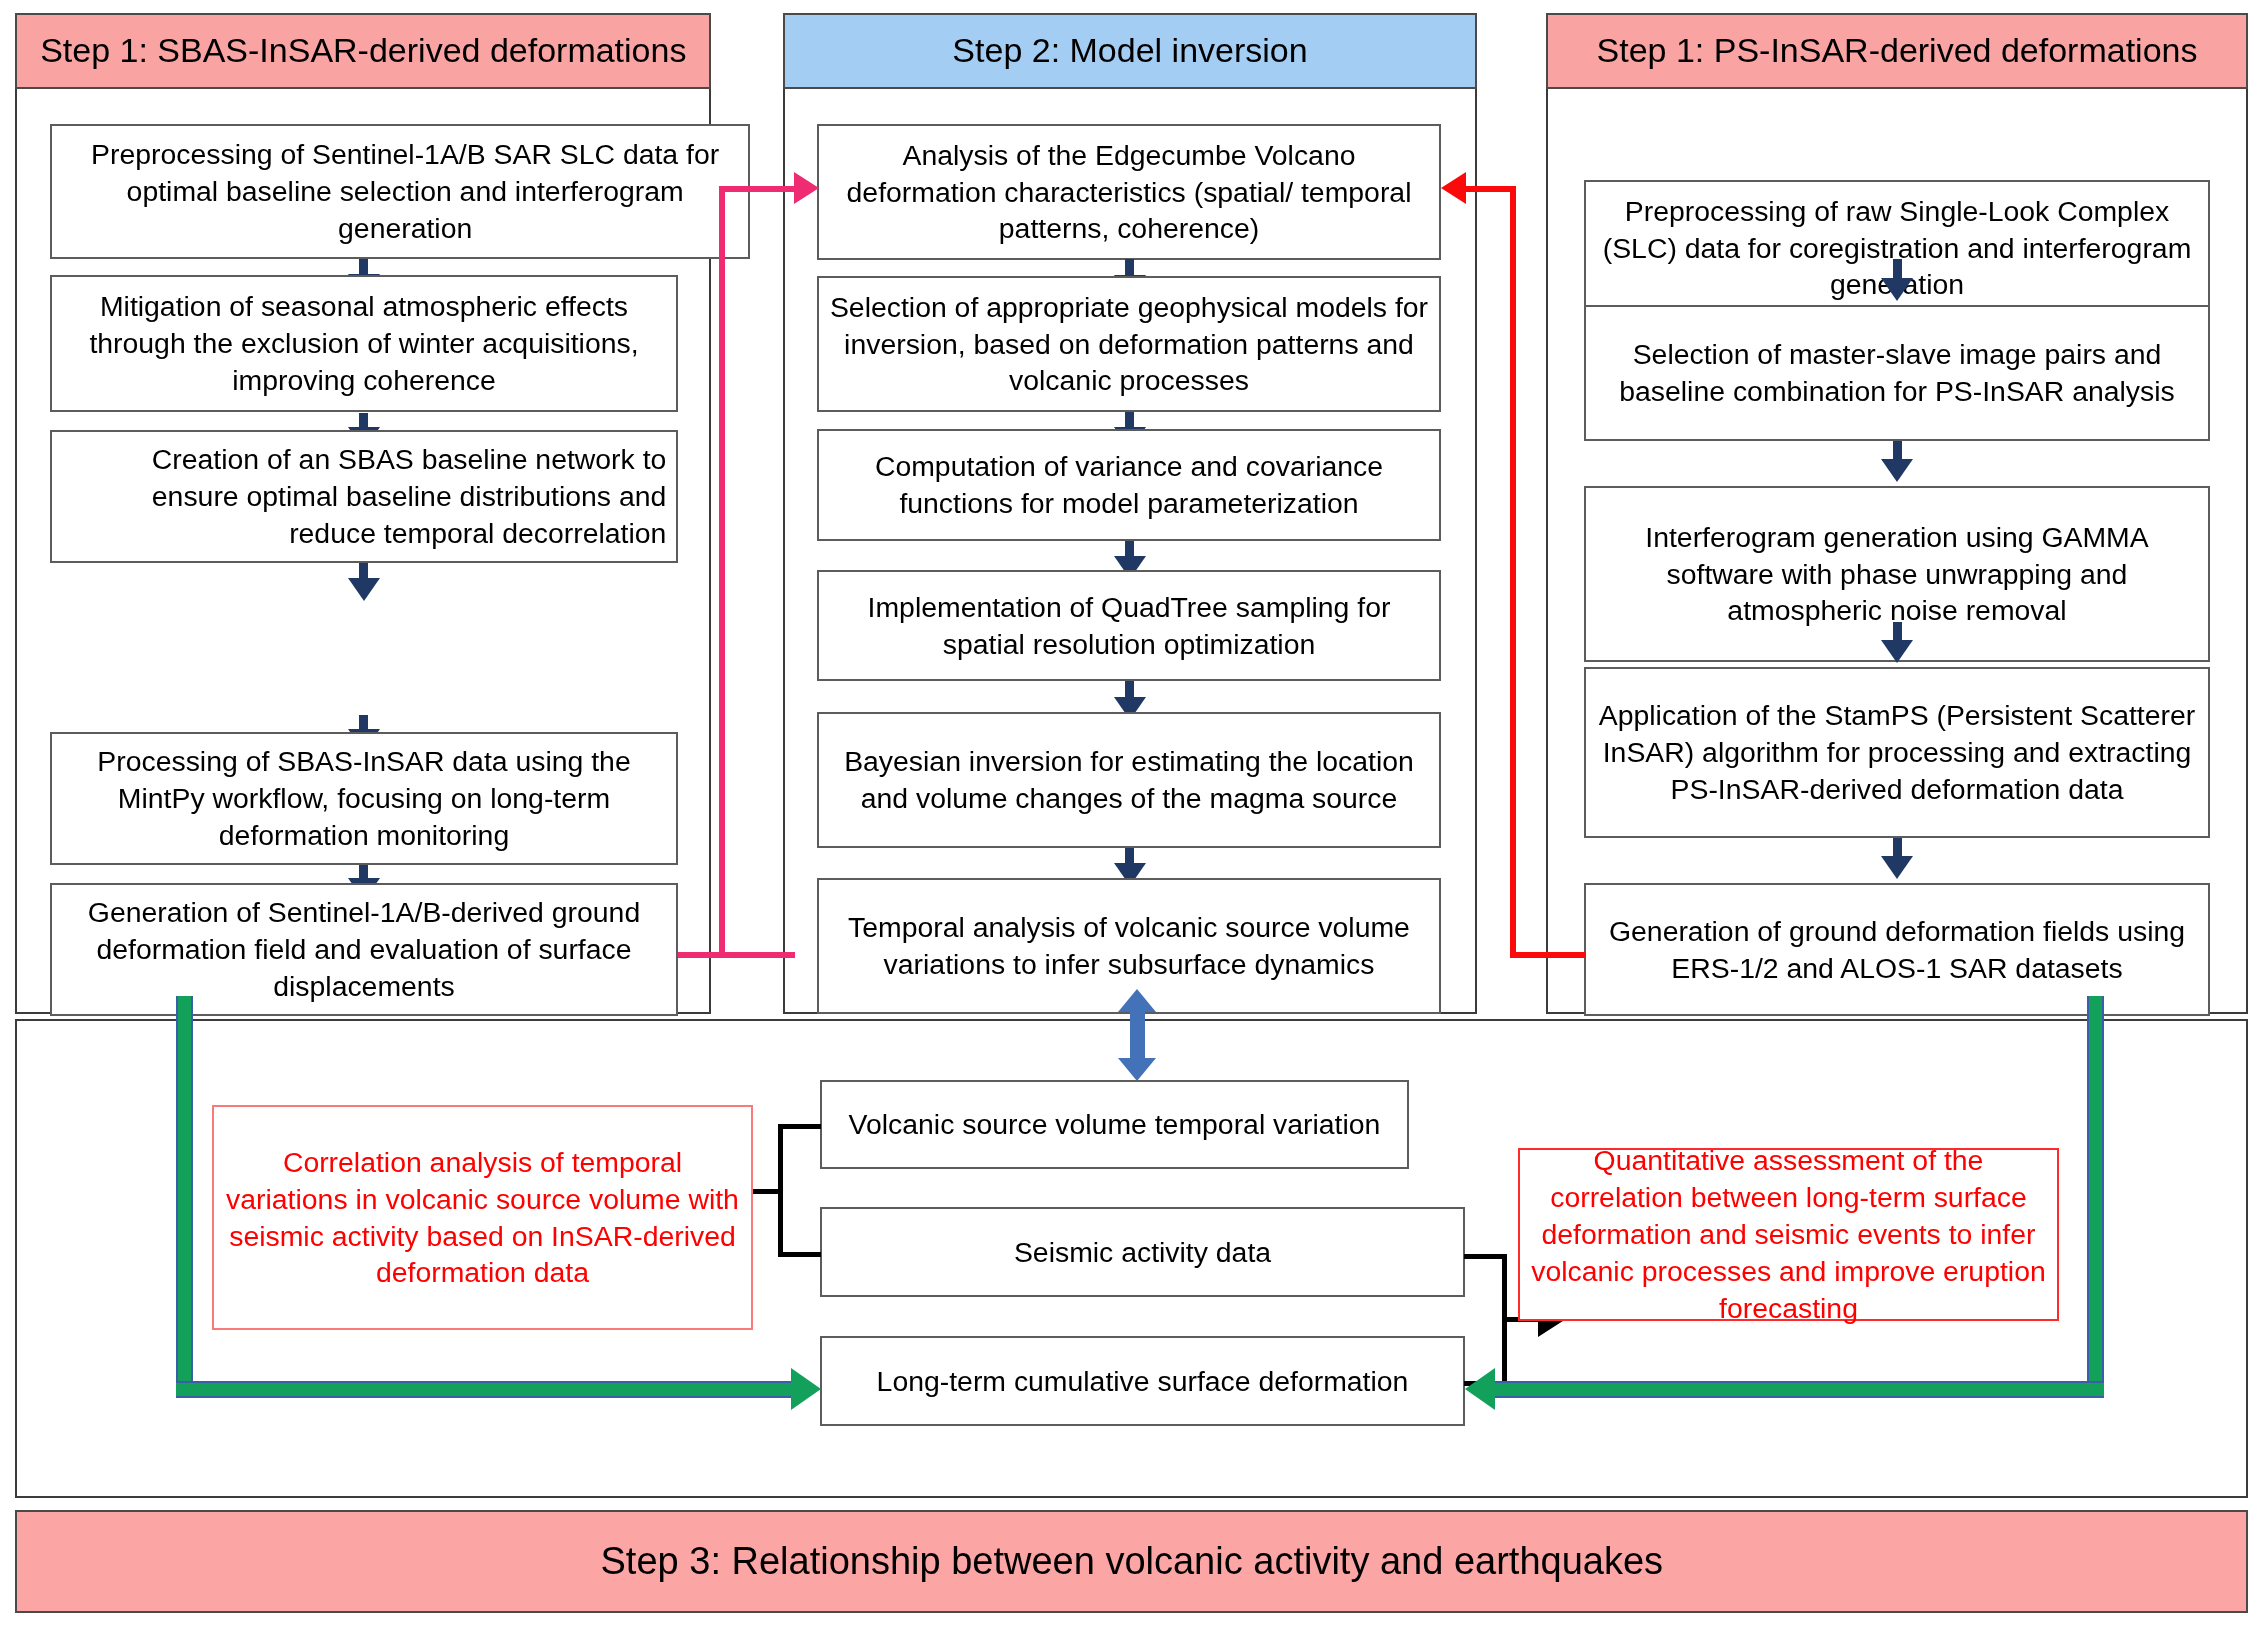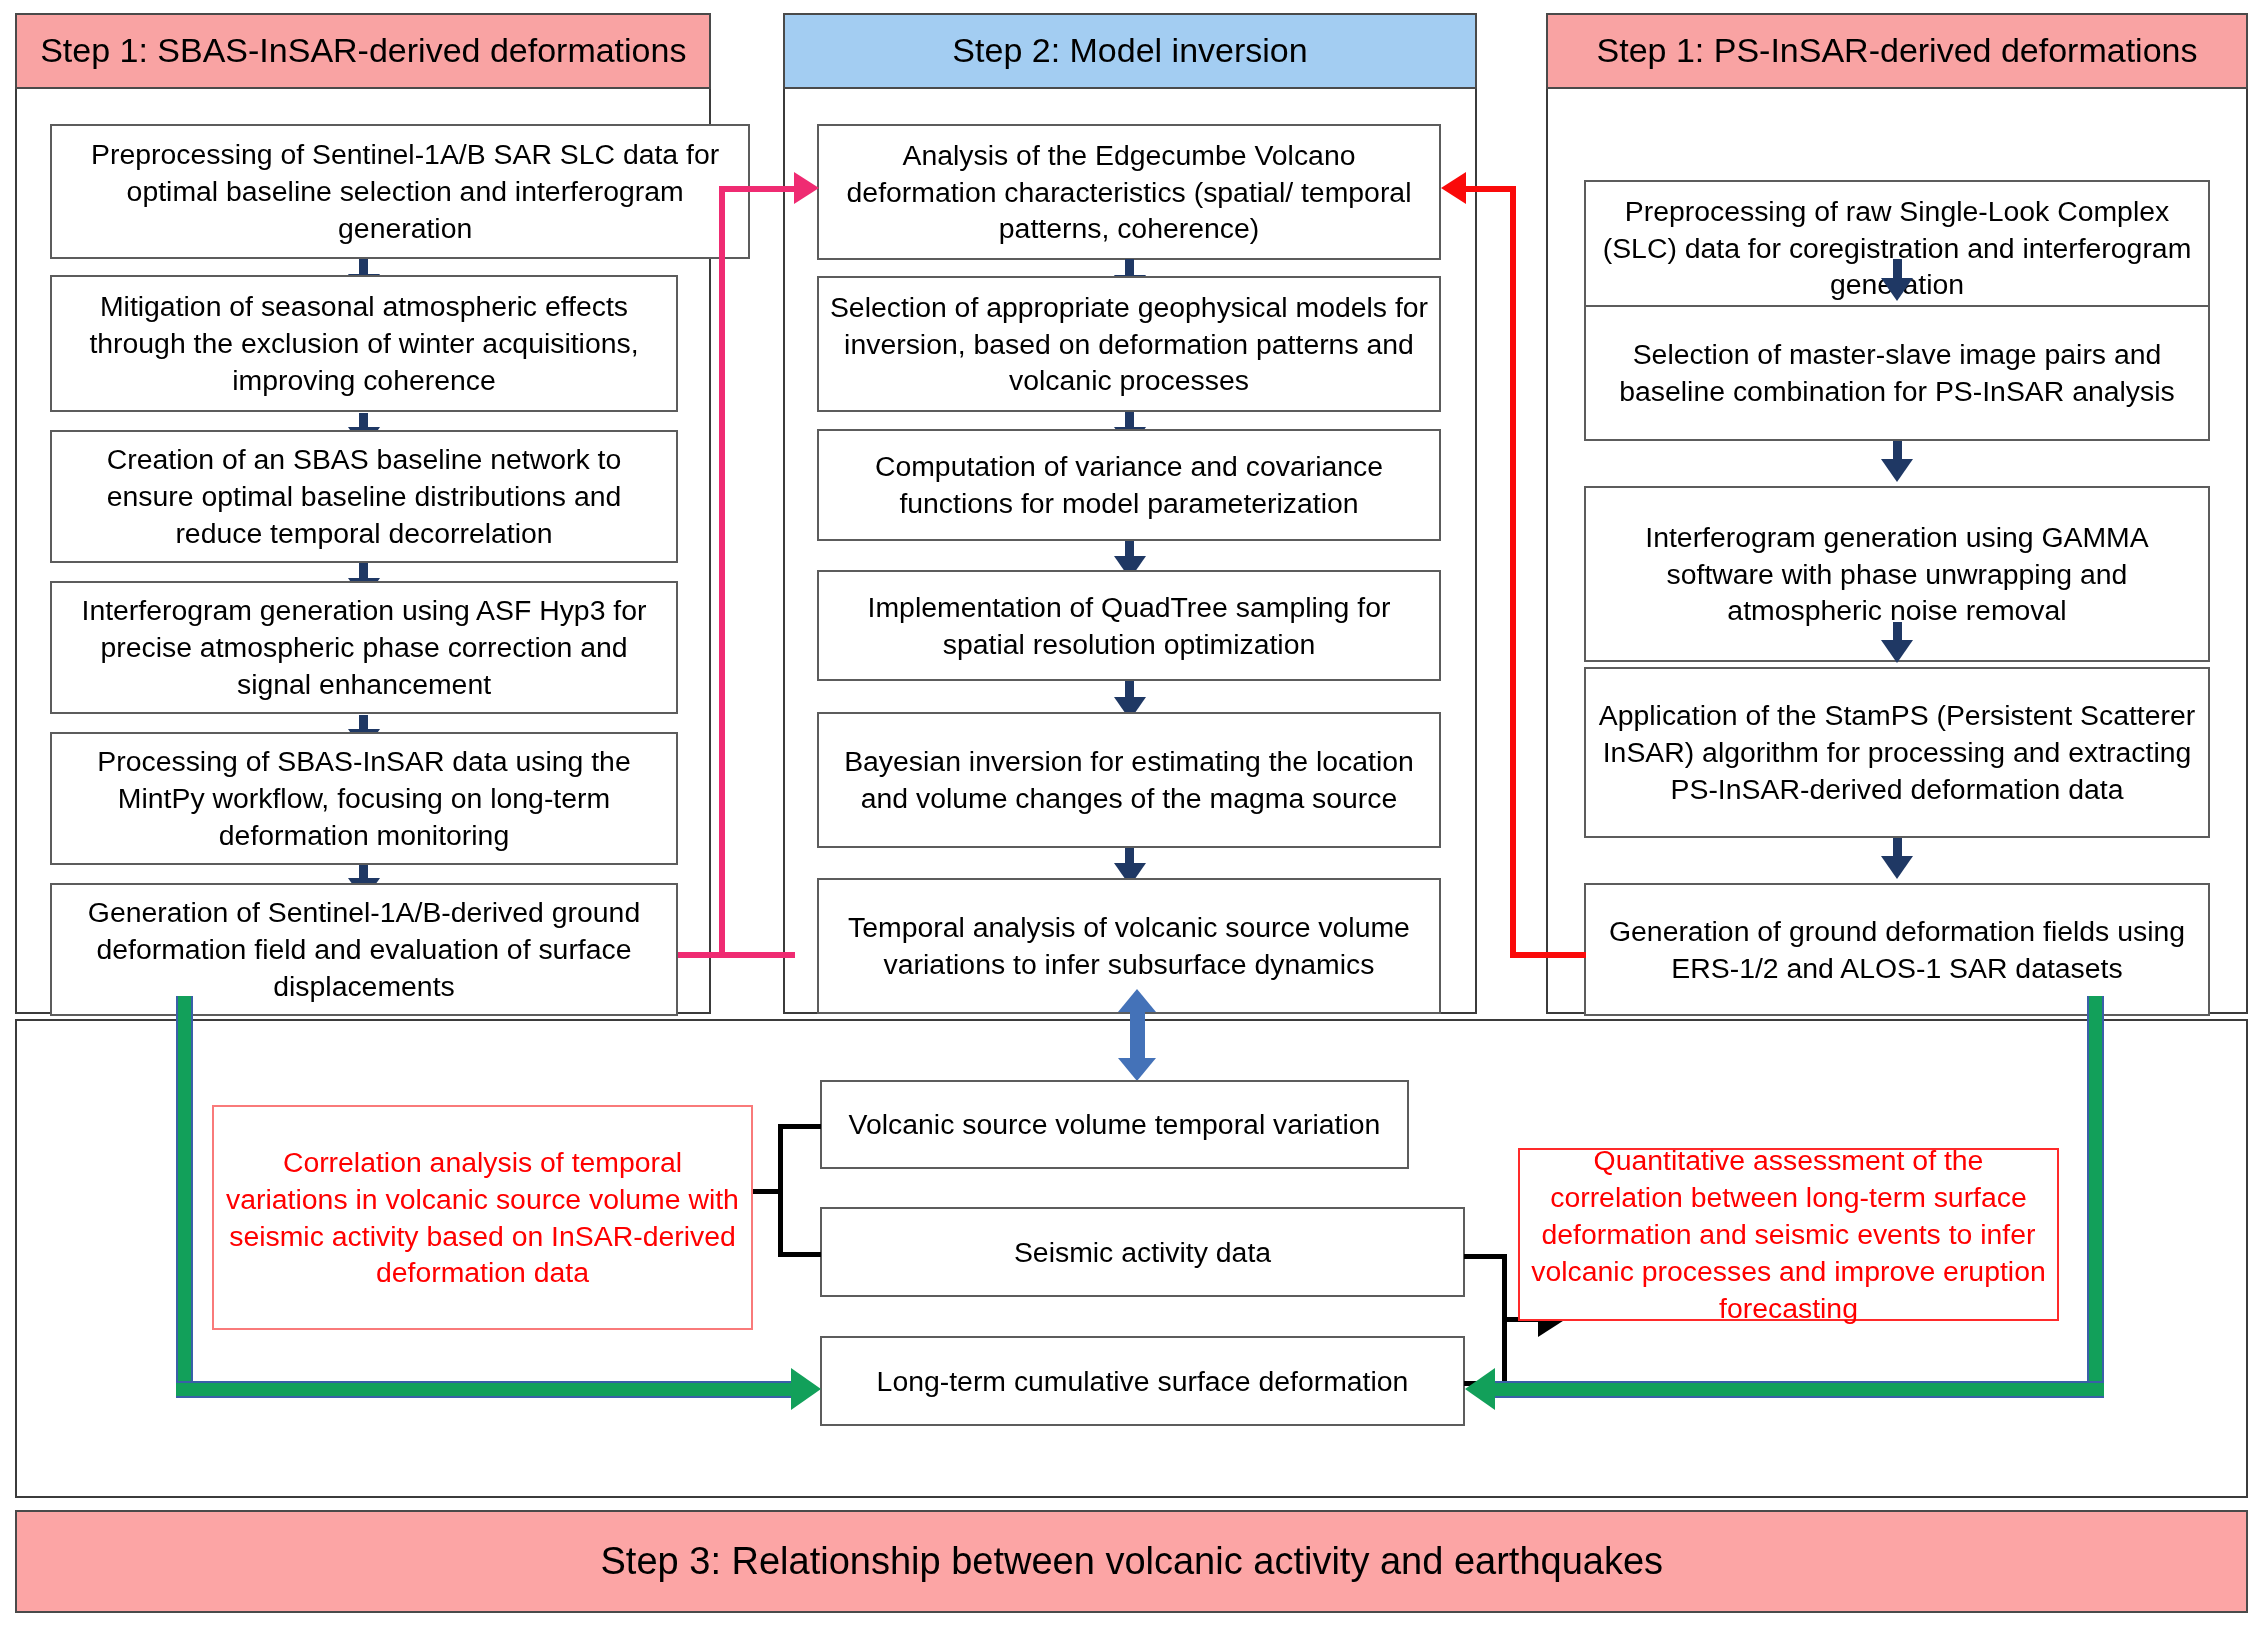--- a/index.html
+++ b/index.html
@@ -62,25 +62,24 @@
   <div class="hdr pink" style="left:15.3px;top:12.5px;width:696px;height:76px;">Step 1: SBAS-InSAR-derived deformations</div>
 
   <div class="node" style="left:50px;top:124px;width:700px;height:135px;padding-left:20px;">Preprocessing of Sentinel-1A/B SAR SLC data for optimal baseline selection and interferogram generation</div>
   <div class="navy-stem" style="left:359px;top:259px;height:28px;"></div>
   <div class="navy-arrow" style="left:348px;top:274px;"></div>
 
   <div class="node" style="left:50px;top:275px;width:628px;height:137px;">Mitigation of seasonal atmospheric effects through the exclusion of winter acquisitions, improving coherence</div>
   <div class="navy-stem" style="left:359px;top:413px;height:28px;"></div>
   <div class="navy-arrow" style="left:348px;top:427px;"></div>
 
-  <div class="node" style="left:50px;top:430px;width:628px;height:133px;">Creation of an SBAS baseline network to ensure optimal baseline distributions and reduce temporal decorrelation</div>
+  <div class="node" style="left:50px;top:430px;width:628px;height:133px;text-align:right;">Creation of an SBAS baseline network to ensure optimal baseline distributions and reduce temporal decorrelation</div>
   <div class="navy-stem" style="left:359px;top:563px;height:28px;"></div>
   <div class="navy-arrow" style="left:348px;top:578px;"></div>
 
-  <div class="node" style="left:50px;top:581px;width:628px;height:133px;">Interferogram generation using ASF Hyp3 for precise atmospheric phase correction and signal enhancement</div>
   <div class="navy-stem" style="left:359px;top:715px;height:28px;"></div>
   <div class="navy-arrow" style="left:348px;top:729px;"></div>
 
   <div class="node" style="left:50px;top:732px;width:628px;height:133px;">Processing of SBAS-InSAR data using the MintPy workflow, focusing on long-term deformation monitoring</div>
   <div class="navy-stem" style="left:359px;top:865px;height:26px;"></div>
   <div class="navy-arrow" style="left:348px;top:878px;"></div>
 
   <div class="node" style="left:50px;top:883px;width:628px;height:133px;">Generation of Sentinel-1A/B-derived ground deformation field and evaluation of surface displacements</div>
 
   <div class="panel" style="left:783px;top:12.5px;width:694px;height:1001px;"></div>

